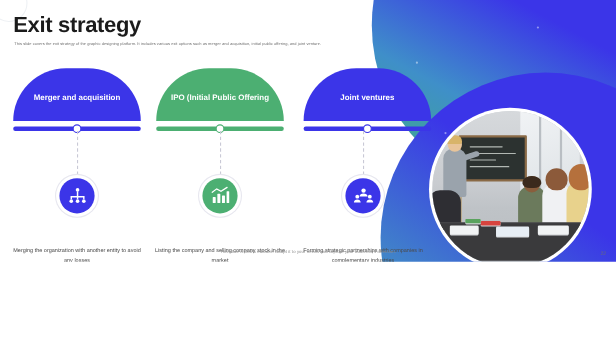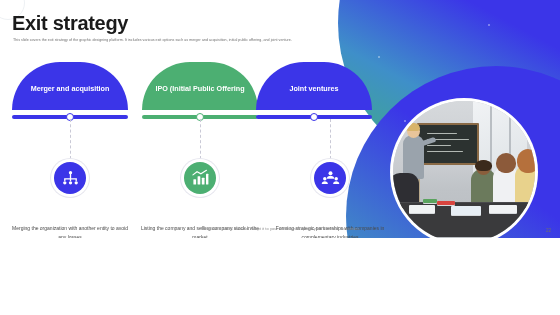--- a/index.html
+++ b/index.html
@@ -67,21 +67,21 @@
 
   
   .pillars {
     position: absolute;
     left: 0; top: 62px;
     width: 400px; height: 90px;
   }
   .pillar { position: absolute; width: 116px; }
   .p1 { left: 12px; }
   .p2 { left: 142px; }
-  .p3 { left: 256px; }
+  .p3 { left: 276px; }
 
   .dome {
     position: relative;
     width: 116px; height: 48px;
     border-radius: 58px 58px 0 0;
     display: flex;
     align-items: center;
     justify-content: center;
     text-align: center;
   }

